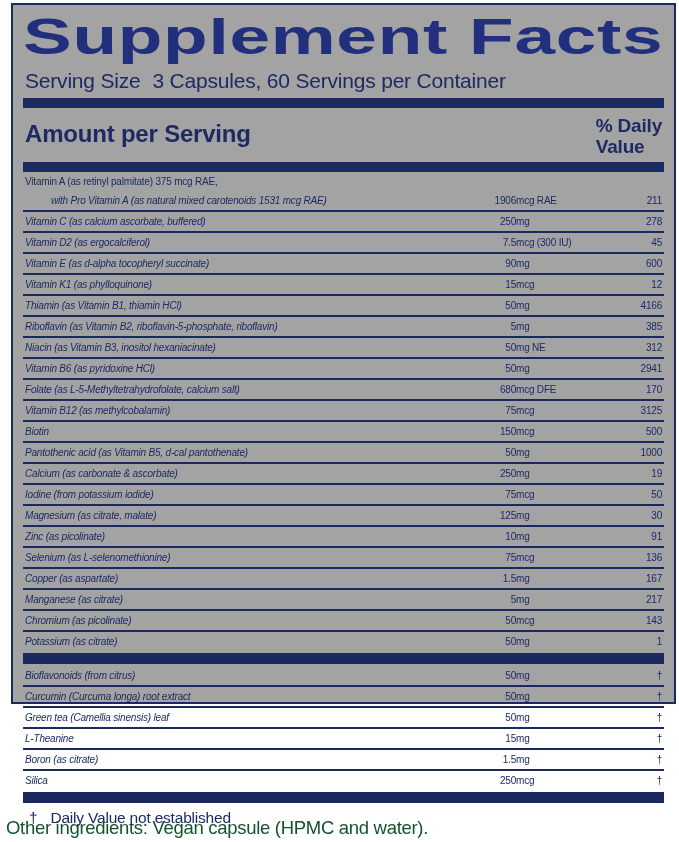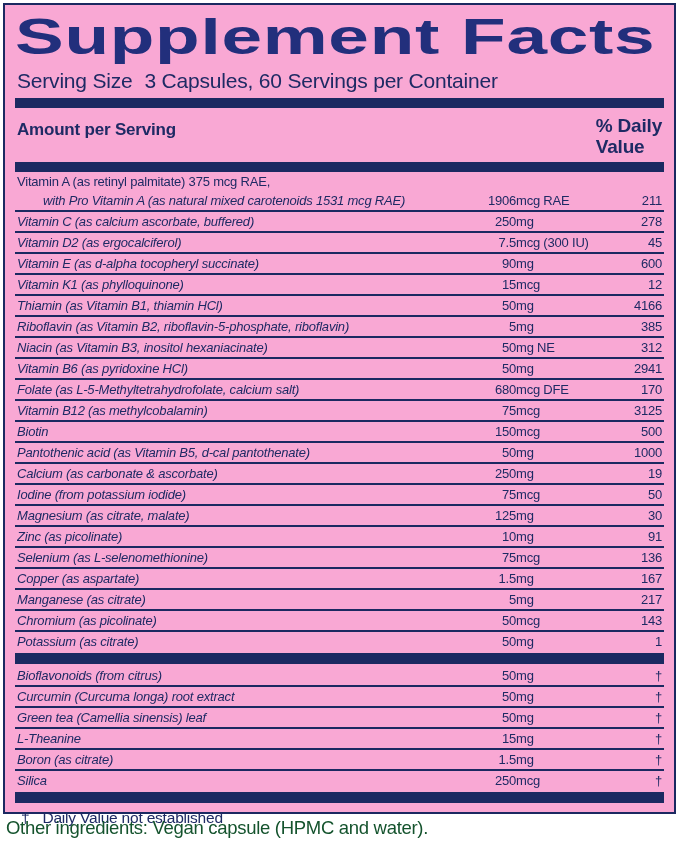--- a/index.html
+++ b/index.html
@@ -1,40 +1,40 @@
 <!DOCTYPE html>
 <html><head>
 <meta charset="utf-8">
 <style>
   * { box-sizing: border-box; margin: 0; padding: 0; }
   html, body { width: 679px; height: 842px; background: #ffffff;
     font-family: "Liberation Sans", sans-serif; }
   .page { position: relative; width: 679px; height: 842px; background: #ffffff; overflow: hidden; }
 
   .label-box {
-    position: absolute; top: 3px; left: 3px; right: 3px; height: 811px;
-    border: 2.5px solid #1b2961; background: #f9a8d4; padding: 0 10px;
+    position: absolute; top: 3px; left: 11px; right: 3px; height: 701px;
+    border: 2.5px solid #1b2961; background: #a3a3a3; padding: 0 10px;
   }
 
   .title { margin-top: 5px; height: 56px; line-height: 54px;
     font-size: 50px; font-weight: bold; color: #222f7c; white-space: nowrap; overflow: visible; }
   .title-text { display: inline-block; transform: scaleX(1.46); transform-origin: 0 50%; letter-spacing: 0.5px; }
 
   .serving { font-size: 21px; color: #1e2a64; line-height: 25px; margin: 2px 0 5px 2px; letter-spacing: -0.2px; }
   .serving-val { padding-left: 12px; }
 
   .thick-bar { height: 10px; background: #1b2961; }
   .bar-mid { height: 11px; margin: 2px 0; }
 
   .col-header { display: flex; justify-content: space-between; align-items: flex-start; padding: 7px 2px 5px 2px; }
-  .amt-label { font-size: 17px; font-weight: bold; color: #1e2a64; padding-top: 5px; letter-spacing: -0.2px; }
+  .amt-label { font-size: 24px; font-weight: bold; color: #1e2a64; padding-top: 5px; letter-spacing: -0.2px; }
   .dv-label { font-size: 19px; font-weight: bold; color: #1e2a64; text-align: left; line-height: 21px; letter-spacing: -0.2px; }
 
   .rows { }
-  .s-row { font-size: 13px; color: #1e2a64; letter-spacing: -0.2px; padding: 0 2px; }
+  .s-row { font-size: 10px; color: #1e2a64; letter-spacing: -0.2px; padding: 0 2px; }
   .s-row + .s-row { border-top: 2px solid #1b2961; }
   .row-line1 { line-height: 19px; white-space: nowrap; overflow: hidden; }
   .row-line2 { display: flex; align-items: baseline; line-height: 19px; }
   .row-name { flex: 1 1 auto; white-space: nowrap; overflow: hidden; font-style: italic; }
   .row-name.indent { padding-left: 26px; }
   .row-amount { flex: 0 0 50px; width: 50px; text-align: right; }
   .row-unit { flex: 0 0 100px; width: 100px; }
   .row-dv { flex: 0 0 46px; width: 46px; text-align: right; }
 
   .footnote { display: flex; font-size: 15.5px; color: #1e2a64; line-height: 19px; padding: 3px 0 0 6px; letter-spacing: -0.2px; }

